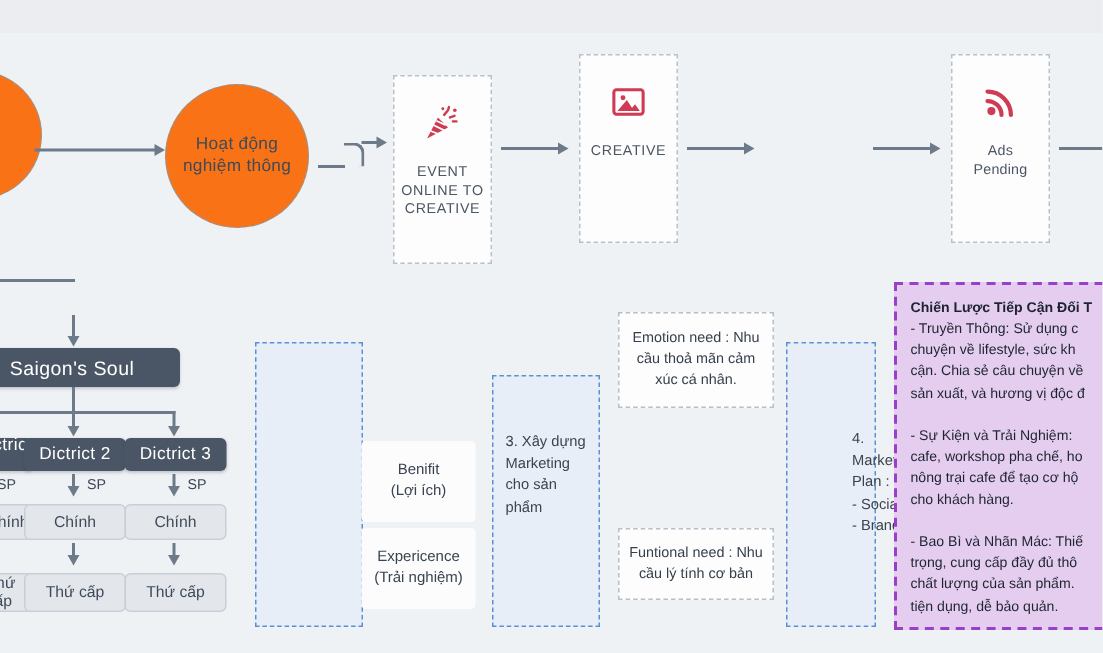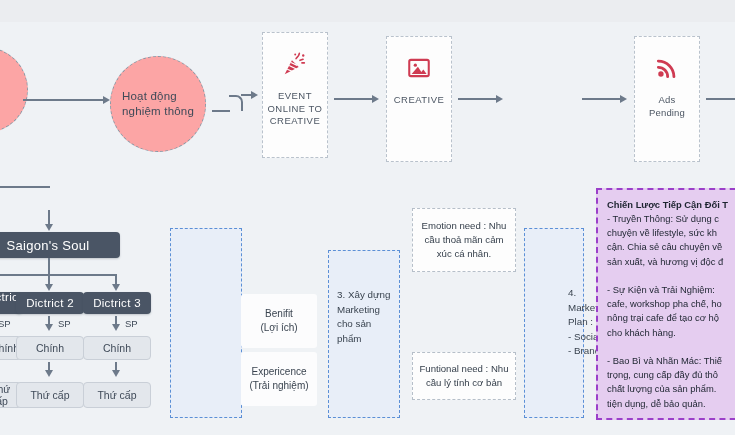--- a/index.html
+++ b/index.html
@@ -19,23 +19,24 @@
   .top-band {
     position: absolute; left: 0; top: 0;
     width: 735px; height: 22px;
     background: #ebedf0;
   }
   .abs { position: absolute; }
 
   
   .circle {
     border-radius: 50%;
-    background: #fca5a5;
+    background: #f97316;
     border: 1.6px dashed #8d97a3;
     display: flex; align-items: center; justify-content: center;
+    text-align: center;
     color: #3f4a58;
     font-size: 11.5px;
     line-height: 15px;
     letter-spacing: .2px;
   }
 
   
   .stage {
     background: #fdfdfd;
     border: 1.3px dashed #b9c2cc;
@@ -172,21 +173,21 @@
       <div>Hoạt động</div>
       <div>nghiệm thông</div>
     </div>
   </div>
 
   <div class="abs hline" style="left:212px; top:110px; width:18px;"></div>
   <div class="abs elbow-tr" style="left:229px; top:95px; width:14px; height:16px;"></div>
   <div class="abs hline" style="left:241px; top:94px; width:12px;"></div>
   <div class="abs arrow-r" style="left:251px; top:90.5px;"></div>
 
-  <div class="abs stage" style="left:262px; top:32px; width:66px; height:126px;">
+  <div class="abs stage" style="left:262px; top:50px; width:66px; height:126px;">
     <span class="ico">
       <svg width="26" height="26" viewBox="0 0 24 24">
         <path d="M2.5 21.5 L9.2 8.6 L15.4 14.8 Z" fill="#cf3b52"></path>
         <path d="M4.8 16.9 L11 19.4" stroke="#ffffff" stroke-width="1.1" fill="none"></path>
         <path d="M6.6 13.4 L12.8 16.4" stroke="#ffffff" stroke-width="1.1" fill="none"></path>
         <path d="M8.2 10.6 L14 13.3" stroke="#ffffff" stroke-width="1.1" fill="none"></path>
         <path d="M13 7 L15 4.6 M16.6 8.6 L19.4 7.6 M15.4 4 L16 2.2 M18.4 11 L20.6 11" stroke="#cf3b52" stroke-width="1.5" stroke-linecap="round" fill="none"></path>
         <circle cx="19.6" cy="4.2" r="1.1" fill="#cf3b52"></circle>
         <circle cx="12.2" cy="3.2" r="0.9" fill="#cf3b52"></circle>
       </svg>

